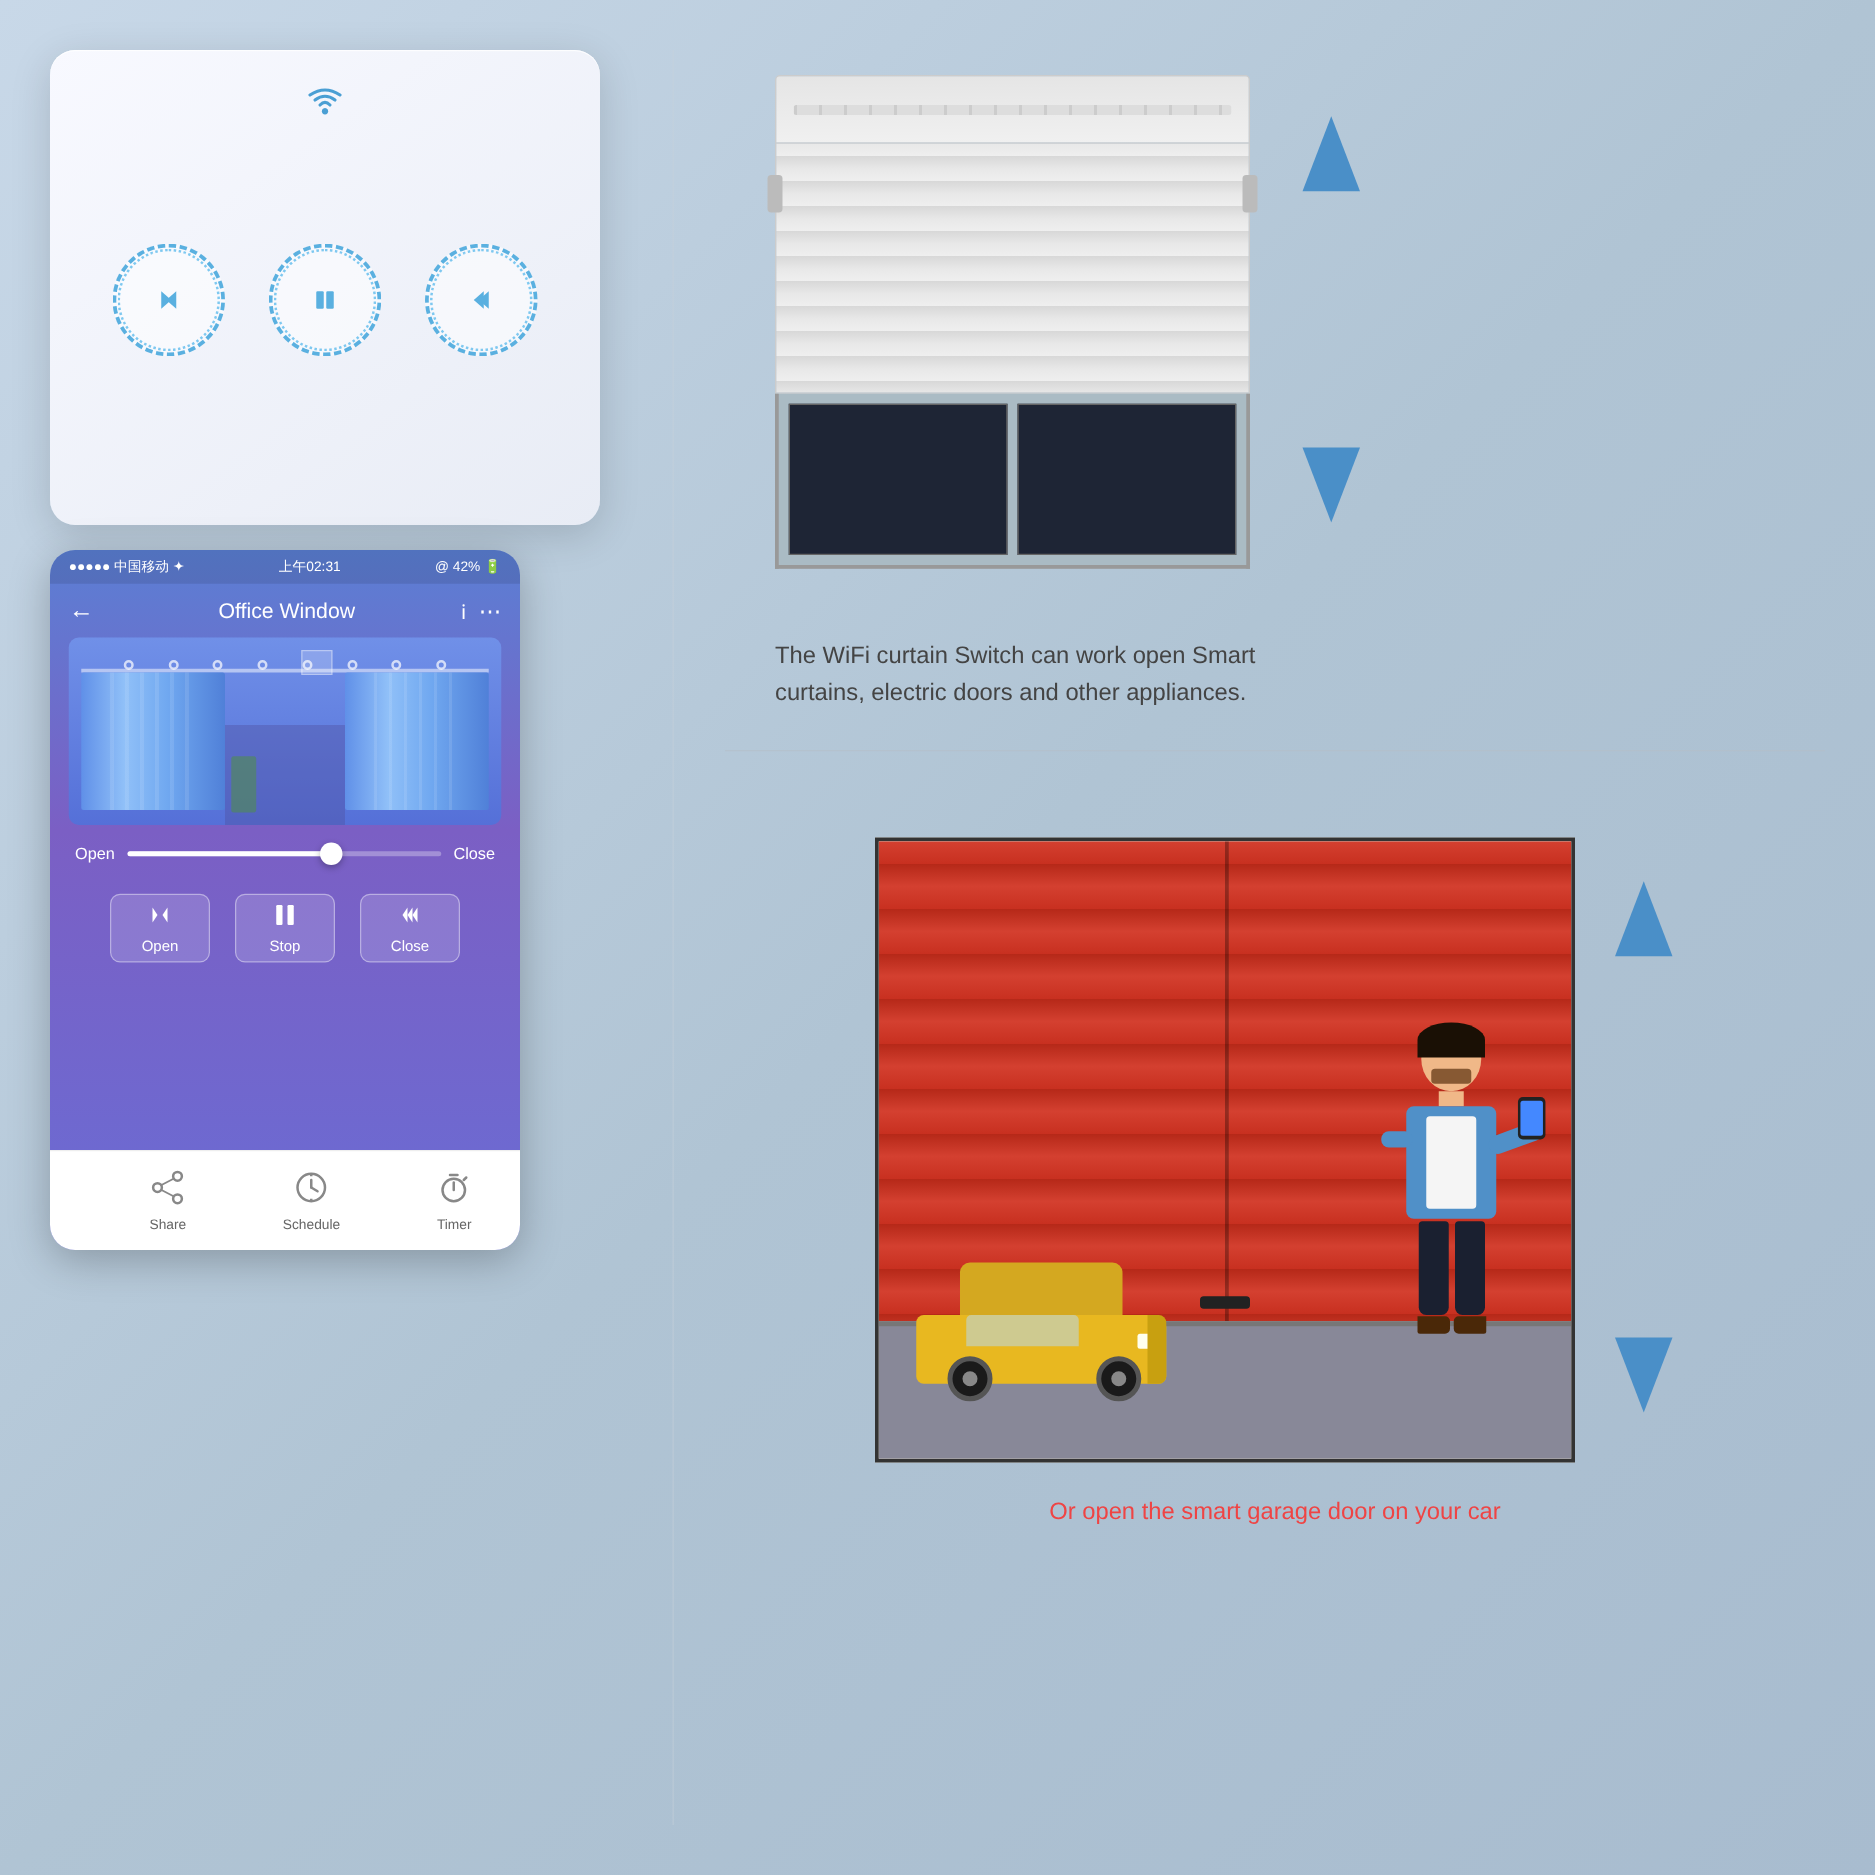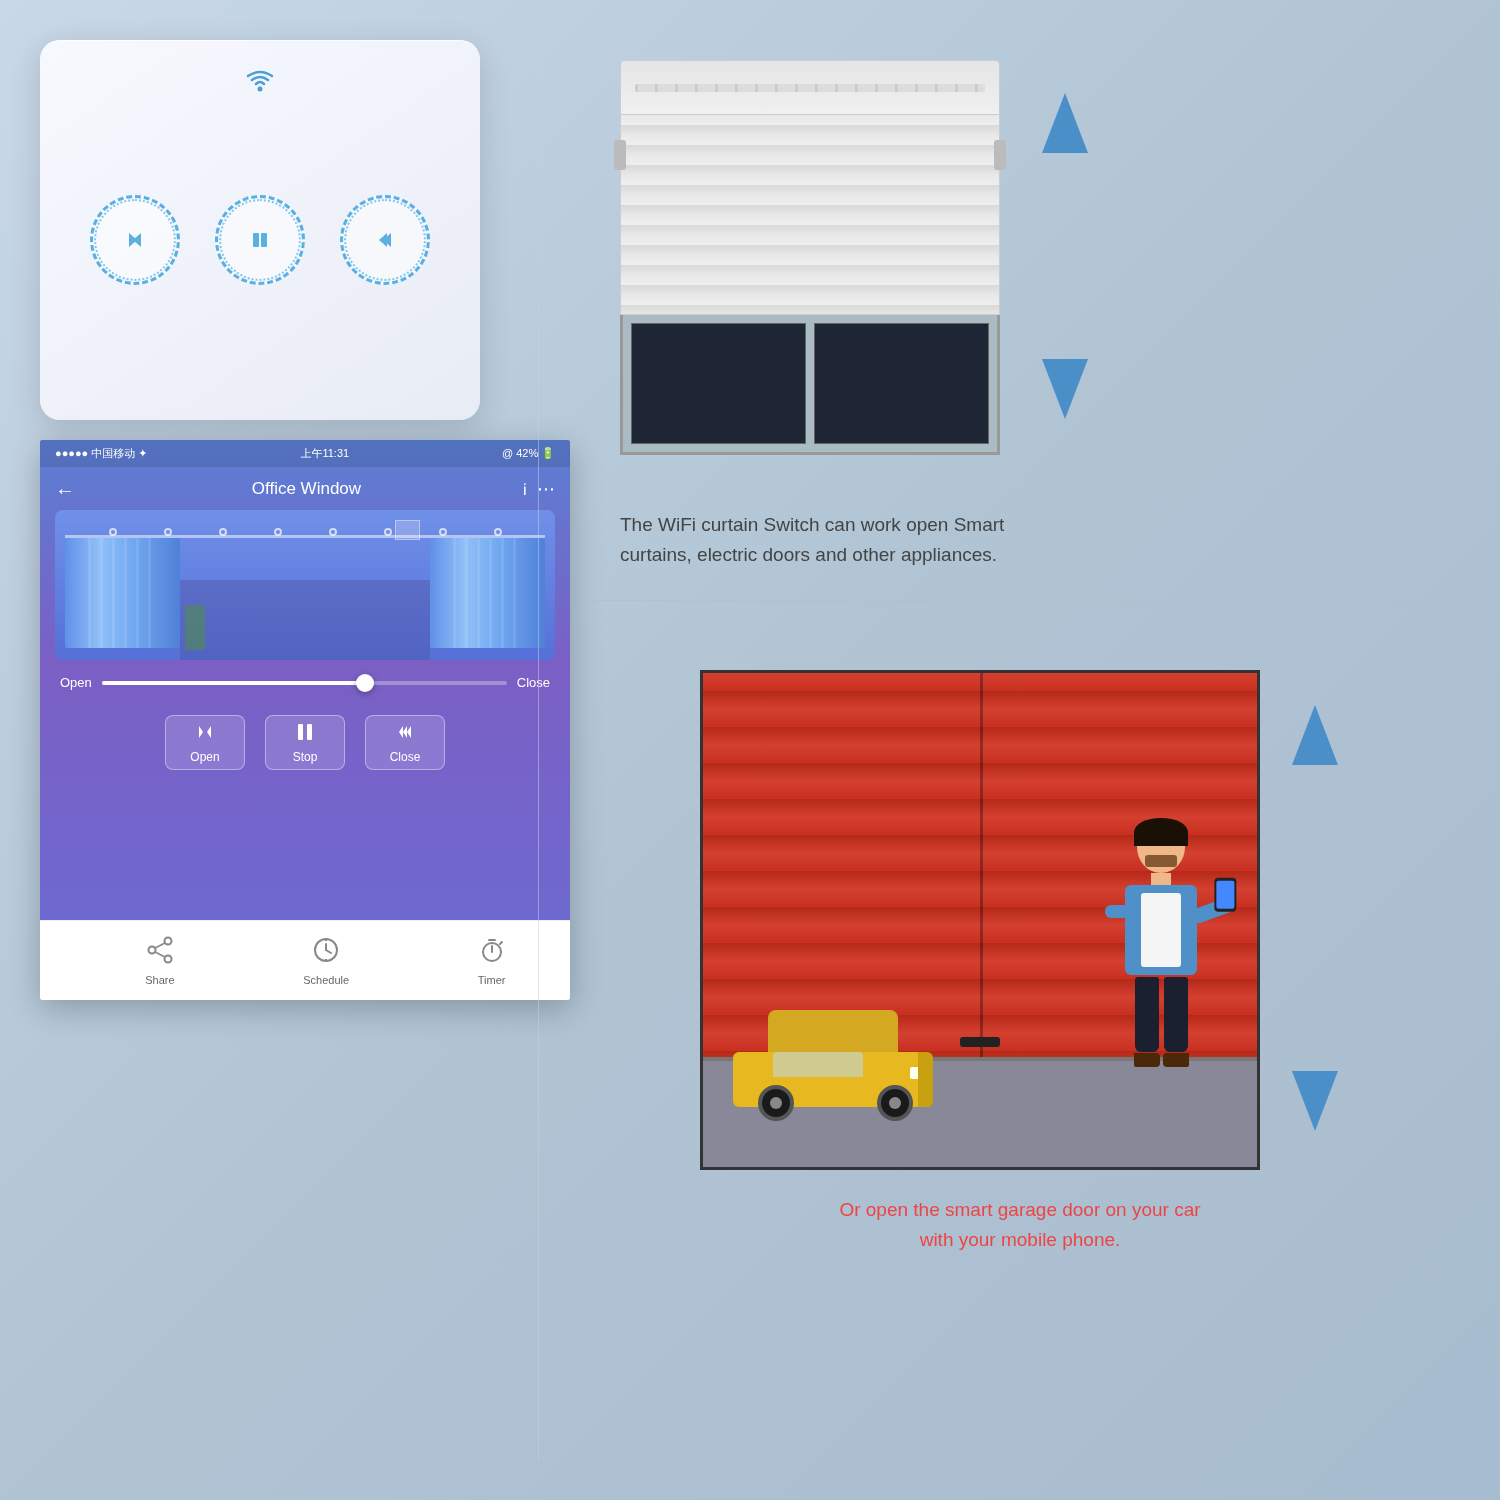--- a/index.html
+++ b/index.html
@@ -64,24 +64,24 @@
       height: 78px;
       border-radius: 50%;
       border: 2px dotted #7ec8f0;
     }
 
     
     .left-bottom-panel {
       position: absolute;
       top: 440px;
       left: 40px;
-      width: 530px;
+      width: 376px;
       height: 560px;
       background: linear-gradient(180deg, #5b7fd4 0%, #7b5fc4 40%, #6a6cd4 100%);
-      border-radius: 2px;
+      border-radius: 20px;
       box-shadow: 0 8px 32px rgba(0,0,0,0.25);
       overflow: hidden;
     }
 
     .phone-status-bar {
       background: rgba(0,0,0,0.1);
       padding: 6px 15px;
       display: flex;
       justify-content: space-between;
       align-items: center;
@@ -322,21 +322,21 @@
         <polygon points="18,20 26,13 26,27" fill="#5ab0e0"></polygon>
       </svg>
     </div>
   </div>
 </div>
 
 <div class="left-bottom-panel">
 
   <div class="phone-status-bar">
     <span>●●●●● 中国移动 ✦</span>
-    <span>上午11:31</span>
+    <span>上午02:31</span>
     <span>@ 42% 🔋</span>
   </div>
 
   <div class="phone-header">
     <span class="back-arrow">←</span>
     <span class="phone-title">Office Window</span>
     <div class="phone-icons">
       <span style="color:white; font-size:16px;">ℹ</span>
       <span style="color:white; font-size:18px;">⋯</span>
     </div>
@@ -576,15 +576,14 @@
       <div>
         <svg width="50" height="70" viewBox="0 0 50 70">
           <polygon points="25,65 48,5 2,5" fill="#4a8fc8"></polygon>
         </svg>
       </div>
     </div>
   </div>
 
   <div style="margin-top:25px; font-size:19px; color:#ef4444; text-align:center; line-height:1.6;">
     <div>Or open the smart garage door on your car</div>
-    <div>with your mobile phone.</div>
   </div>
 </div>
 
 </body></html>

